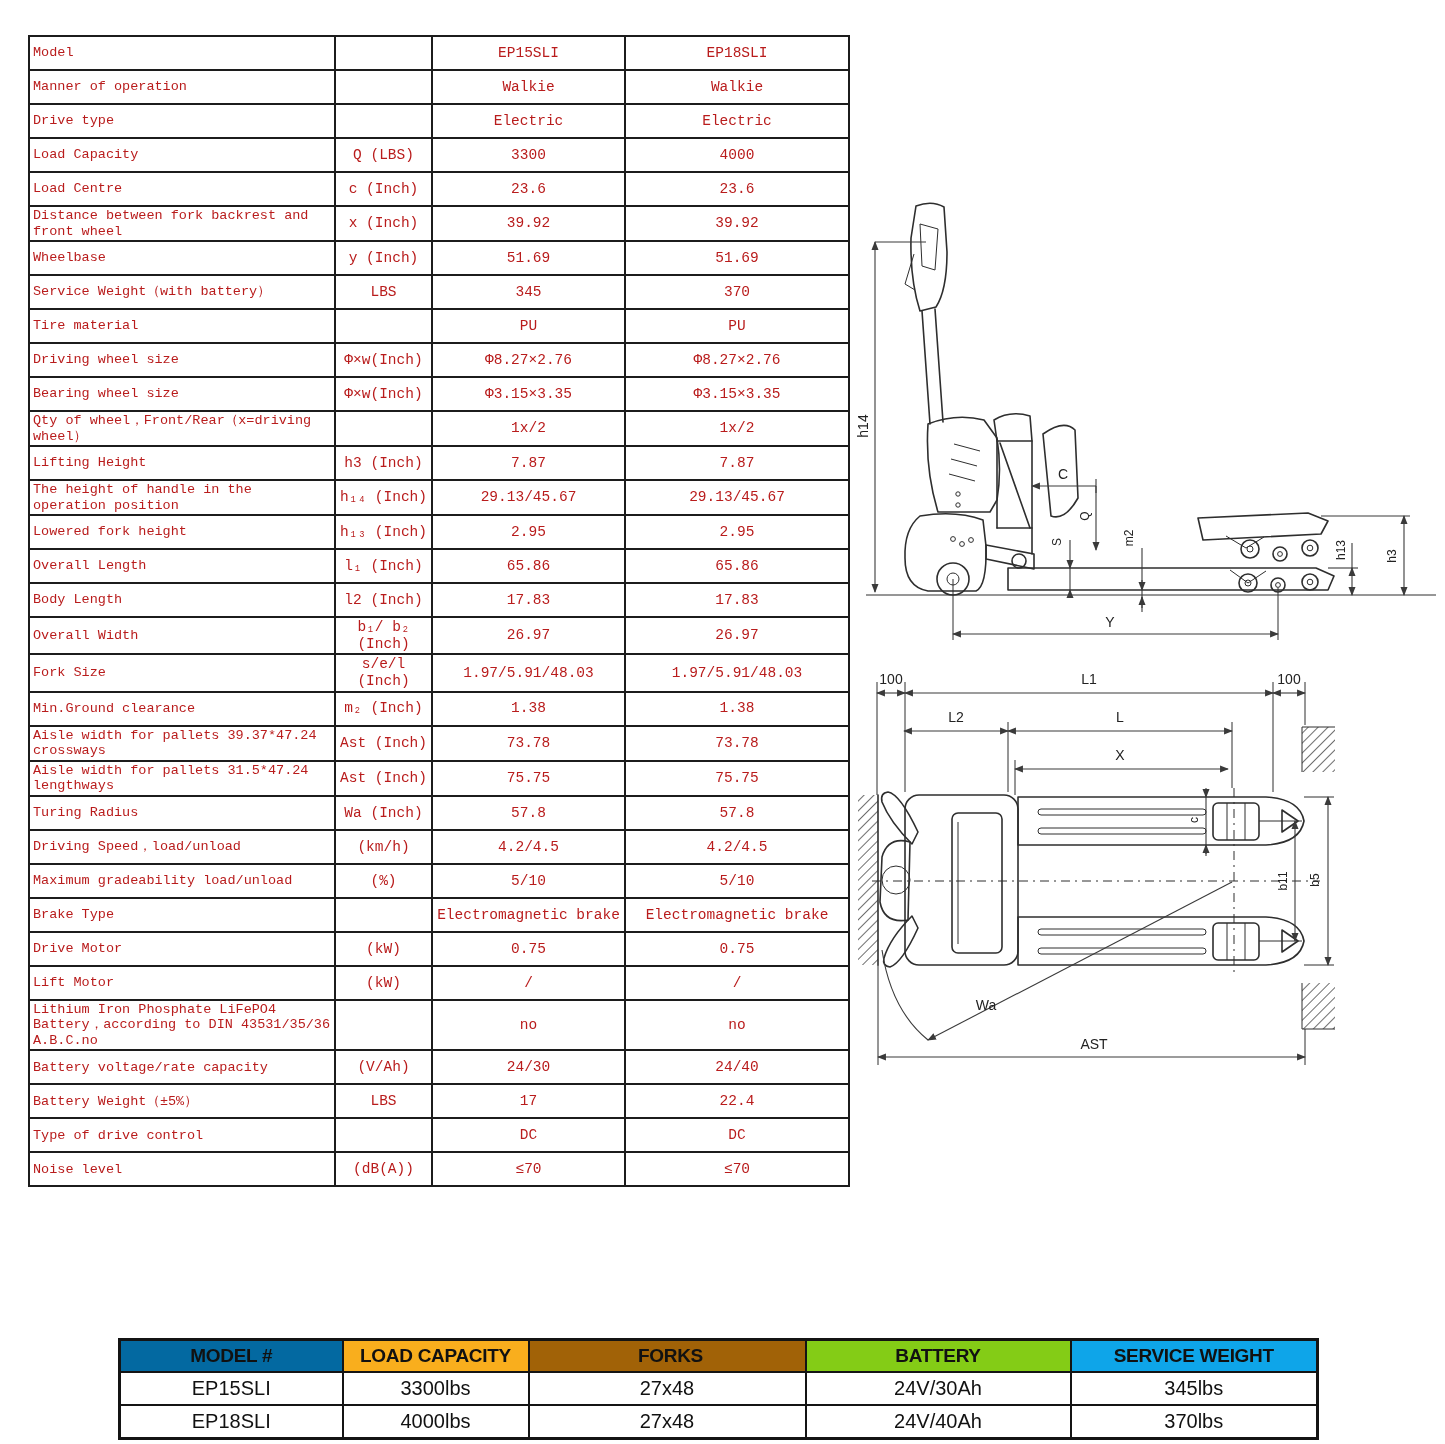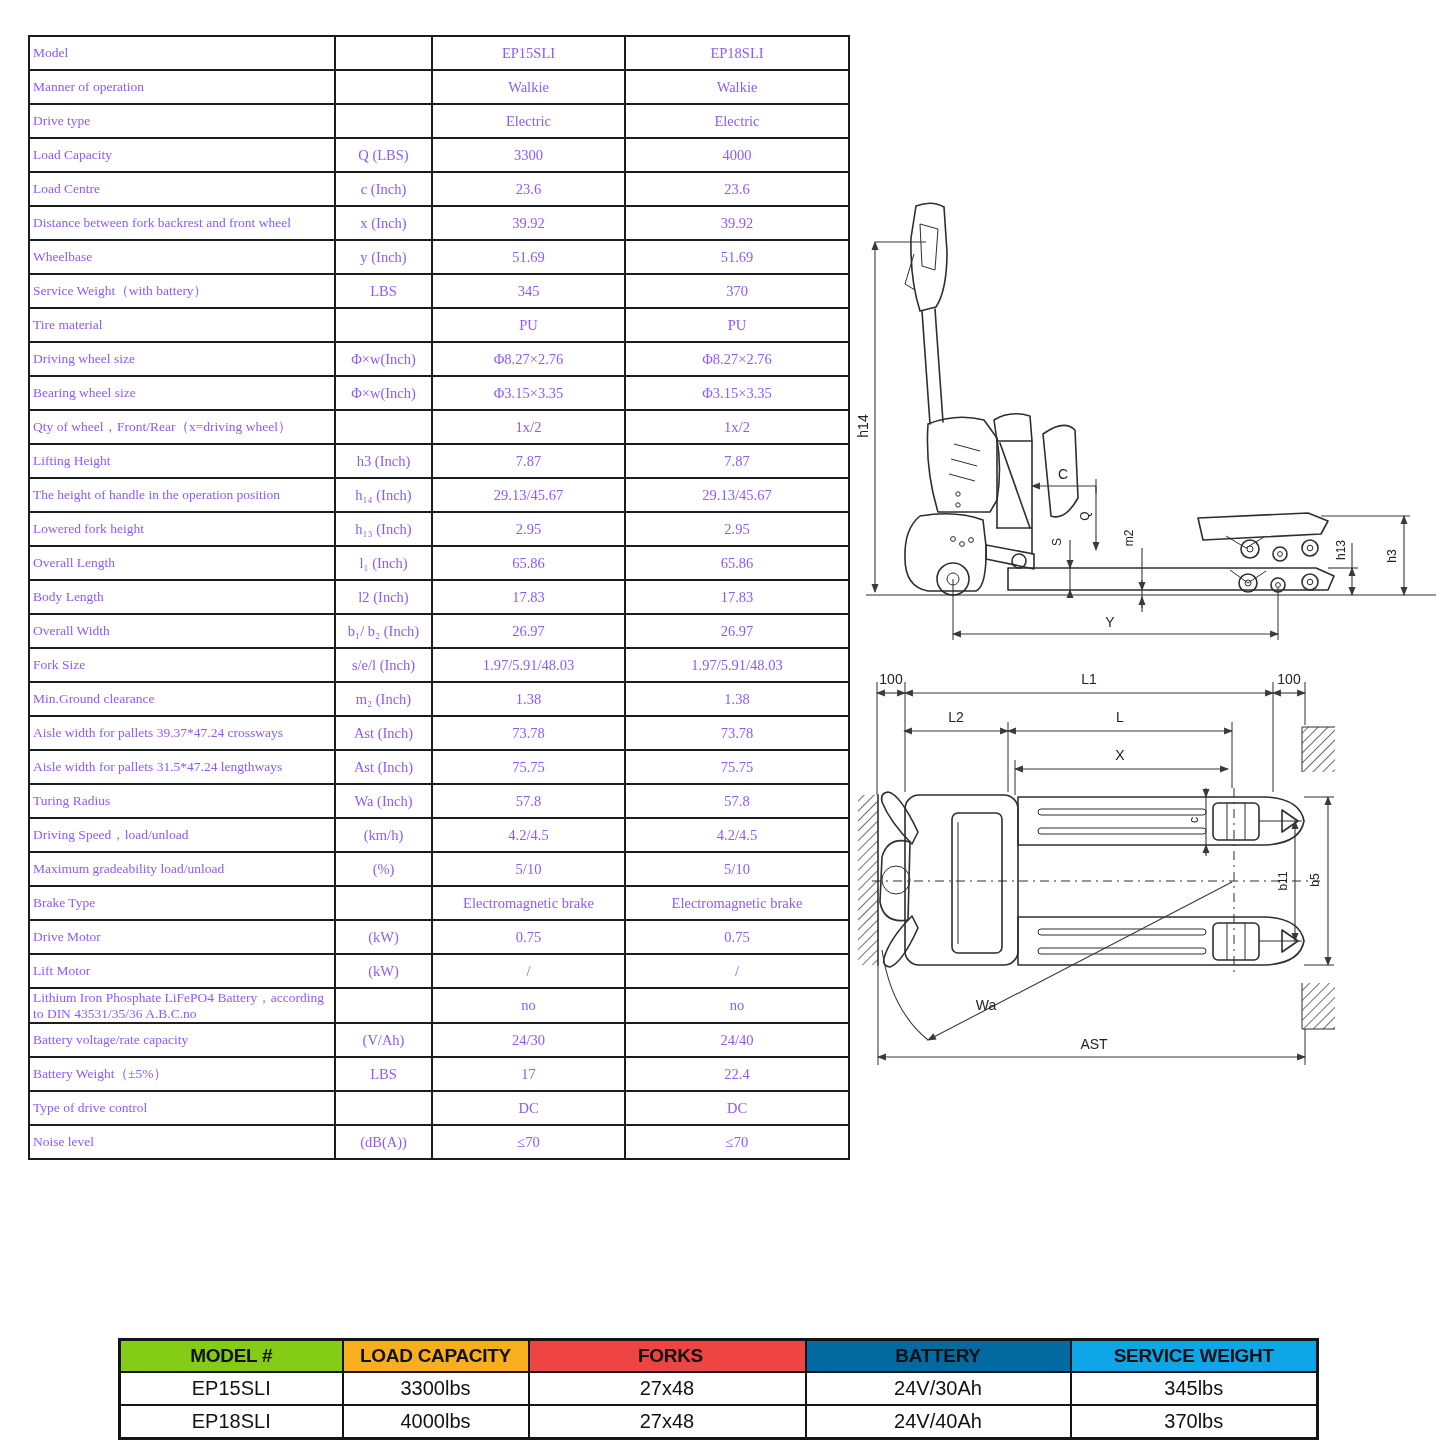--- a/index.html
+++ b/index.html
@@ -5,21 +5,21 @@
   html,body { margin:0; padding:0; }
   body {
     width:1445px; height:1444px; background:#ffffff; position:relative;
     font-family:"Liberation Sans", sans-serif; color:#111;
   }
 
   
   table.spec {
     position:absolute; left:28px; top:35px; width:820px;
     border-collapse:collapse; table-layout:fixed;
-    font-family:Liberation Serif, serif; color:#8b5cf6;
+    font-family:Liberation Mono, monospace; color:#b91c1c;
     border:2px solid #1c1c1c;
   }
   table.spec td {
     border:2px solid #1c1c1c; height:30px; padding:1px 3px;
     overflow:hidden; line-height:1.15;
   }
   table.spec td.lbl { font-size:13.5px; text-align:left; }
   table.spec td.val { font-size:14.5px; text-align:center; }
 
   
@@ -464,24 +464,24 @@
 <table class="summary">
   <colgroup>
     <col style="width:223px">
       <col style="width:186px">
       <col style="width:277px">
     <col style="width:265px">
       <col style="width:247px">
   </colgroup>
   <thead>
       <tr>
-        <th style="background: #84cc16;">MODEL #</th>
+        <th style="background: #0369a1;">MODEL #</th>
         <th style="background: rgb(249, 174, 29);">LOAD CAPACITY</th>
-        <th style="background: #ef4444; padding-left: 8px;">FORKS</th>
-        <th style="background: #0369a1;">BATTERY</th>
+        <th style="background: #a16207; padding-left: 8px;">FORKS</th>
+        <th style="background: #84cc16;">BATTERY</th>
         <th style="background: #0ea5e9;">SERVICE WEIGHT</th>
       </tr>
     </thead>
   <tbody>
       <tr>
         <td>EP15SLI</td>
         <td>3300lbs</td>
         <td>27x48</td>
         <td>24V/30Ah</td>
         <td>345lbs</td>

